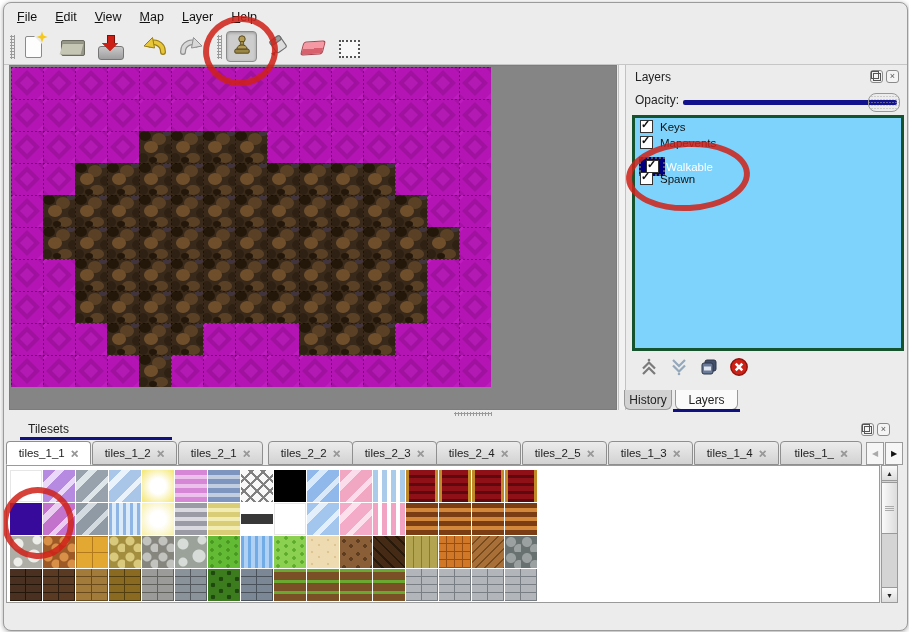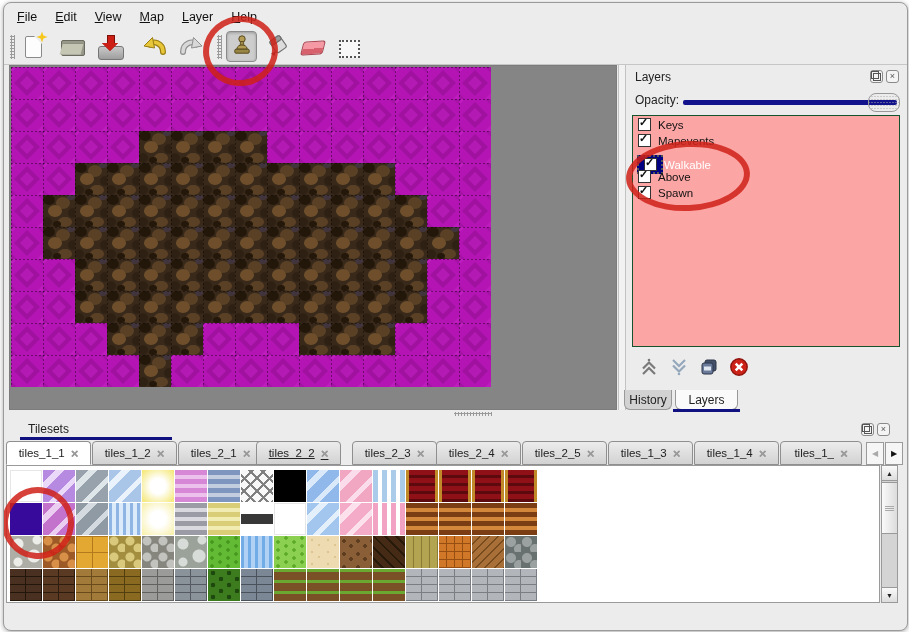--- a/index.html
+++ b/index.html
@@ -49,21 +49,21 @@
   .ptitle{position:absolute;left:8px;top:5px;font-size:12px;color:#222;}
   .mini{position:absolute;top:5px;width:13px;height:13px;border:1px solid #8a8a8a;border-radius:3px;background:#f4f4f4;
         display:flex;align-items:center;justify-content:center;font-size:9px;color:#555;line-height:1;box-sizing:border-box;}
   .fl-glyph{position:relative;width:6px;height:6px;border:1px solid #555;background:#f4f4f4;}
   .fl-glyph:before{content:'';position:absolute;left:-3px;top:-3px;width:6px;height:6px;border:1px solid #555;}
   .op-label{position:absolute;left:8px;top:28px;font-size:12px;color:#222;}
   .groove{position:absolute;left:56px;top:35px;width:214px;height:5px;background:#12128c;border-radius:2px;}
   .sl-handle{position:absolute;left:241px;top:28px;width:30px;height:17px;border:1px solid #999;border-radius:8px;
              background:linear-gradient(#fafafa,#d8d8d8);
              background-image:radial-gradient(circle,#aaa .8px,transparent 1px);background-size:3px 3px;background-position:center;}
-  .llist{position:absolute;left:5px;top:50px;width:266px;height:230px;background:#fca5a5;border:1px solid #14532d;overflow:hidden;}
+  .llist{position:absolute;left:5px;top:50px;width:266px;height:230px;background:#7dd3fc;border:3px solid #14532d;overflow:hidden;}
   .lrow{position:relative;height:15px;display:flex;align-items:center;padding-left:5px;font-size:11.5px;color:#111;margin-top:1px;}
   .lrow.sel{background:#000080;color:#fff;}
   .cbx{width:11px;height:11px;background:#fff;border:1px solid #333;margin-right:7px;position:relative;flex:0 0 auto;}
   .cbx:after{content:'✓';position:absolute;left:0px;top:-3px;font-size:11px;font-weight:bold;color:#111;}
   .actions{position:absolute;left:0;top:288px;width:277px;height:32px;}
   .abtn{position:absolute;top:2px;width:24px;height:24px;background:transparent;border:0;padding:0;display:flex;align-items:center;justify-content:center;}
   .abtn svg{display:block;}
   .dtabs{position:absolute;left:0;top:387px;height:22px;}
   .dtab{position:absolute;top:0;height:20px;font-size:12px;color:#222;display:flex;align-items:center;justify-content:center;
         border:1px solid #999;border-top:none;border-radius:0 0 6px 6px;background:#d2d2d2;box-sizing:border-box;}
@@ -328,24 +328,20 @@
           <div class="lrow">
             <span class="cbx"></span>
             <span>Mapevents</span>
           </div>
           <div class="lrow sel">
             <span class="cbx"></span>
             <span>Walkable</span>
           </div>
           <div class="lrow">
             <span class="cbx"></span>
-            <span>Above</span>
-          </div>
-          <div class="lrow">
-            <span class="cbx"></span>
             <span>Spawn</span>
           </div>
         </div>
       <div class="actions" id="layer-actions">
           <button class="abtn" style="left: 10px;">
             <span>
               <svg width="20" height="20" viewBox="0 0 20 20">
                 <circle cx="10" cy="3" r="1.3" fill="#7a7a7a"></circle>
                 <path d="M4 11.5 L10 5.5 L16 11.5" fill="none" stroke="#7a7a7a" stroke-width="2.2"></path>
                 <path d="M4 17 L10 11 L16 17" fill="none" stroke="#7a7a7a" stroke-width="2.2"></path>
@@ -398,21 +394,21 @@
           <span class="tclose">×</span>
         </div>
         <div class="ttab" style="left: 88px;">
           <span>tiles_1_2</span>
           <span class="tclose">×</span>
         </div>
         <div class="ttab" style="left: 174px;">
           <span>tiles_2_1</span>
           <span class="tclose">×</span>
         </div>
-        <div class="ttab" style="left: 252px; text-decoration: underline;">
+        <div class="ttab" style="left: 264px;">
           <span>tiles_2_2</span>
           <span class="tclose">×</span>
         </div>
         <div class="ttab" style="left: 348px;">
           <span>tiles_2_3</span>
           <span class="tclose">×</span>
         </div>
         <div class="ttab" style="left: 432px;">
           <span>tiles_2_4</span>
           <span class="tclose">×</span>

